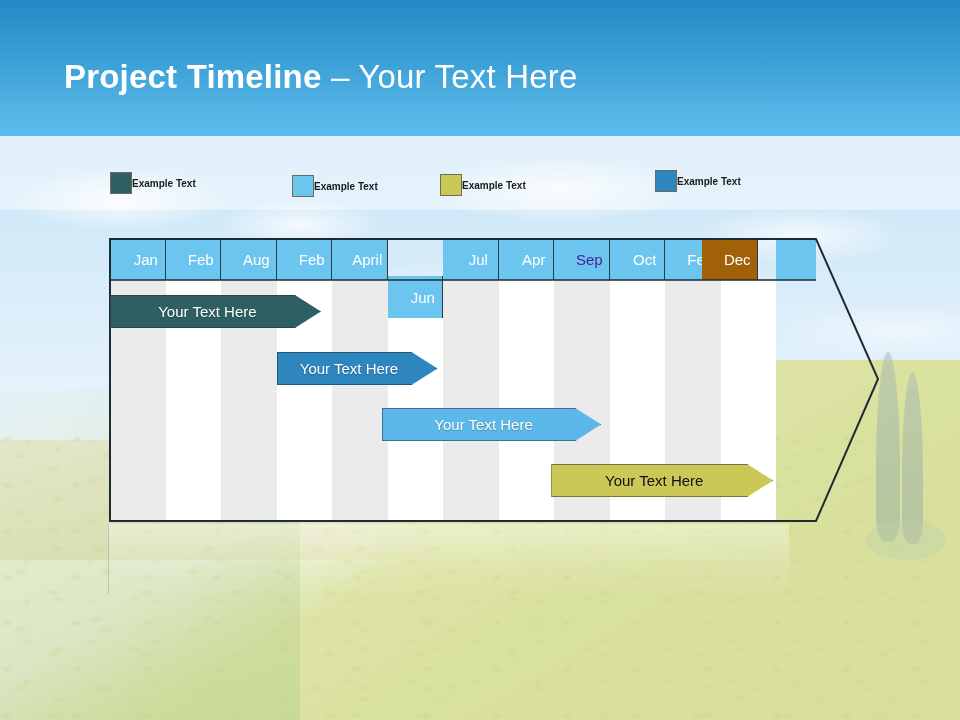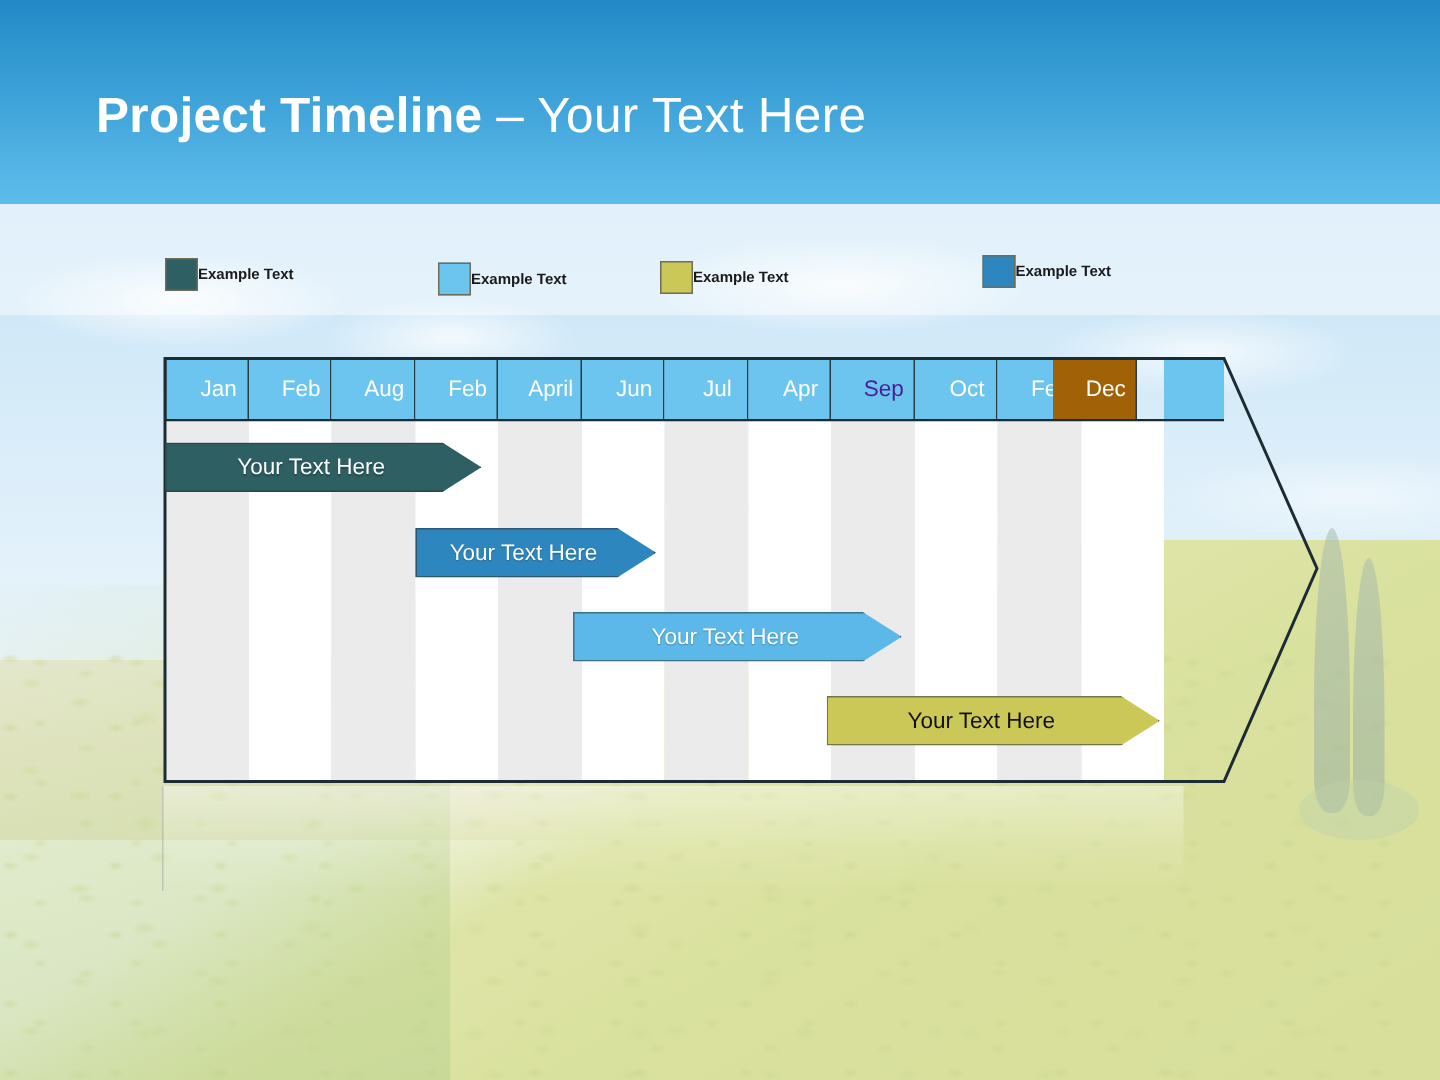--- a/index.html
+++ b/index.html
@@ -231,21 +231,21 @@
         <div class="col shade" style="left: 555px; width: 55.5px;"></div>
         <div class="col plain" style="left: 610.5px; width: 55.5px;"></div>
       </div>
 
     <div class="months" id="months">
         <div class="month first" style="left: 0px; width: 55.5px; background: rgb(108, 197, 238); color: rgb(255, 255, 255);">Jan</div>
         <div class="month" style="left: 55.5px; width: 55.5px; background: rgb(108, 197, 238); color: rgb(255, 255, 255);">Feb</div>
         <div class="month" style="left: 111px; width: 55.5px; background: rgb(108, 197, 238); color: rgb(255, 255, 255);">Aug</div>
         <div class="month" style="left: 166.5px; width: 55.5px; background: rgb(108, 197, 238); color: rgb(255, 255, 255);">Feb</div>
         <div class="month" style="left: 222px; width: 55.5px; background: rgb(108, 197, 238); color: rgb(255, 255, 255);">April</div>
-        <div class="month" style="left: 277.5px; width: 55.5px; background: rgb(108, 197, 238); color: rgb(255, 255, 255);">Jun</div>
+        <div class="month" style="left: 277.5px; width: 55.5px; background: rgb(108, 197, 238); color: rgb(255, 255, 255); margin-top: 38px;">Jun</div>
         <div class="month" style="left: 333px; width: 55.5px; background: rgb(108, 197, 238); color: rgb(255, 255, 255);">Jul</div>
         <div class="month" style="left: 388.5px; width: 55.5px; background: rgb(108, 197, 238); color: rgb(255, 255, 255);">Apr</div>
         <div class="month" style="left: 444px; width: 55.5px; background: rgb(108, 197, 238); color: #4c1d95;">Sep</div>
         <div class="month" style="left: 499.5px; width: 55.5px; background: rgb(108, 197, 238); color: rgb(255, 255, 255);">Oct</div>
         <div class="month" style="left: 555px; width: 55.5px; background: rgb(108, 197, 238); color: rgb(255, 255, 255);">Feb</div>
         <div class="month" style="left: 592px; width: 55.5px; background: #a16207; color: rgb(255, 255, 255);">Dec</div>
       </div>
     <div class="month-tail"></div>
 
     <svg class="chart-outline" viewBox="0 0 772 286">

